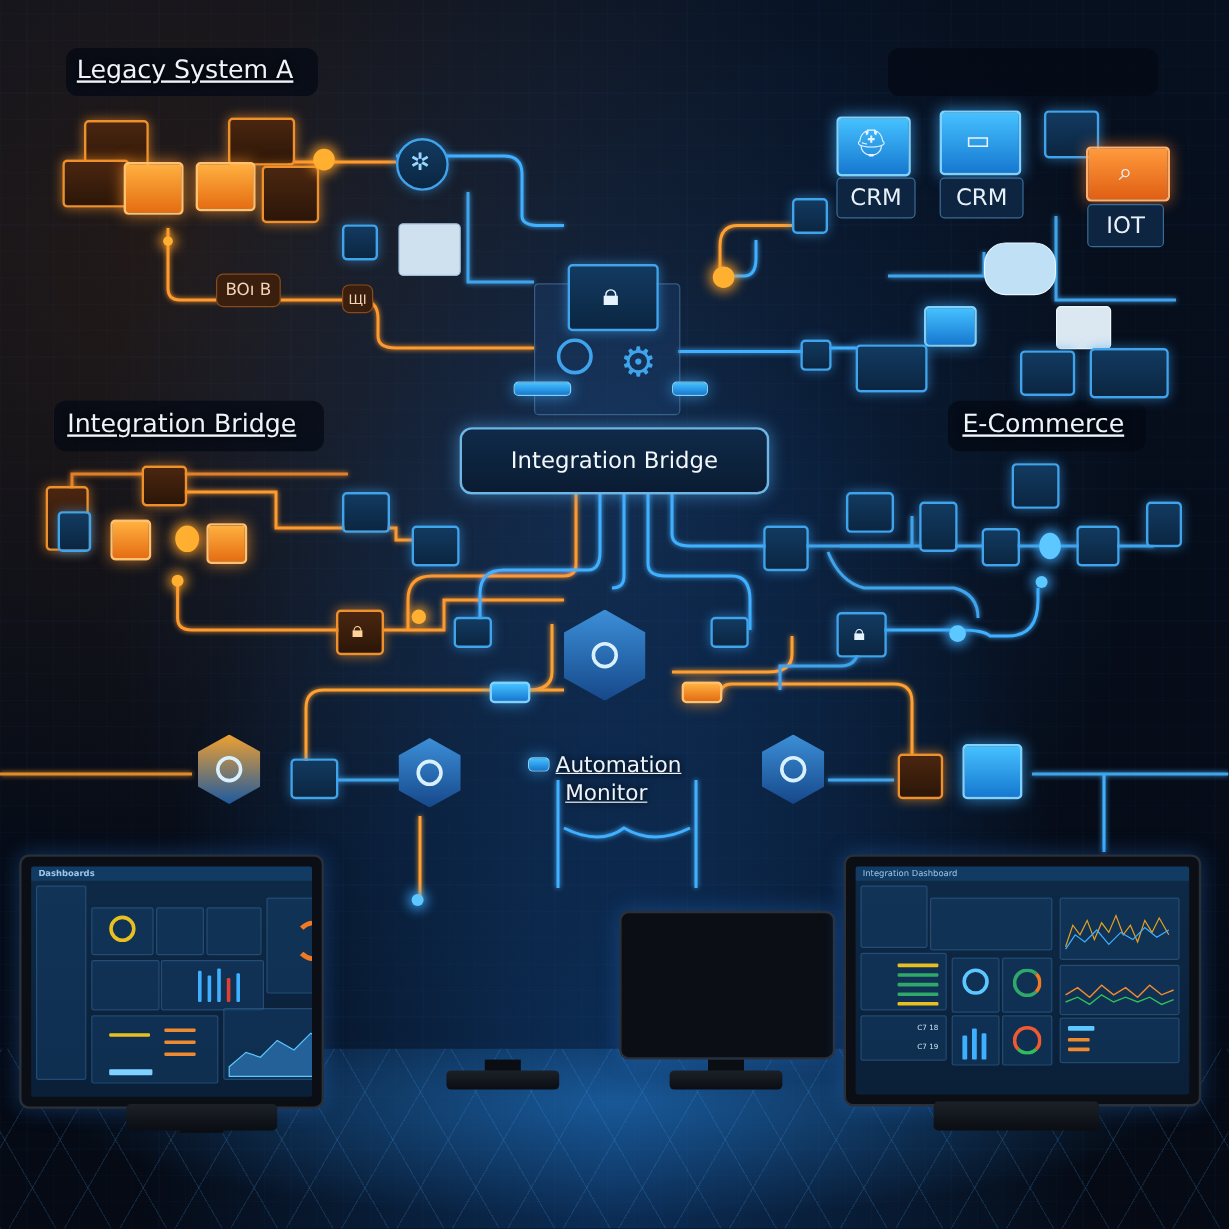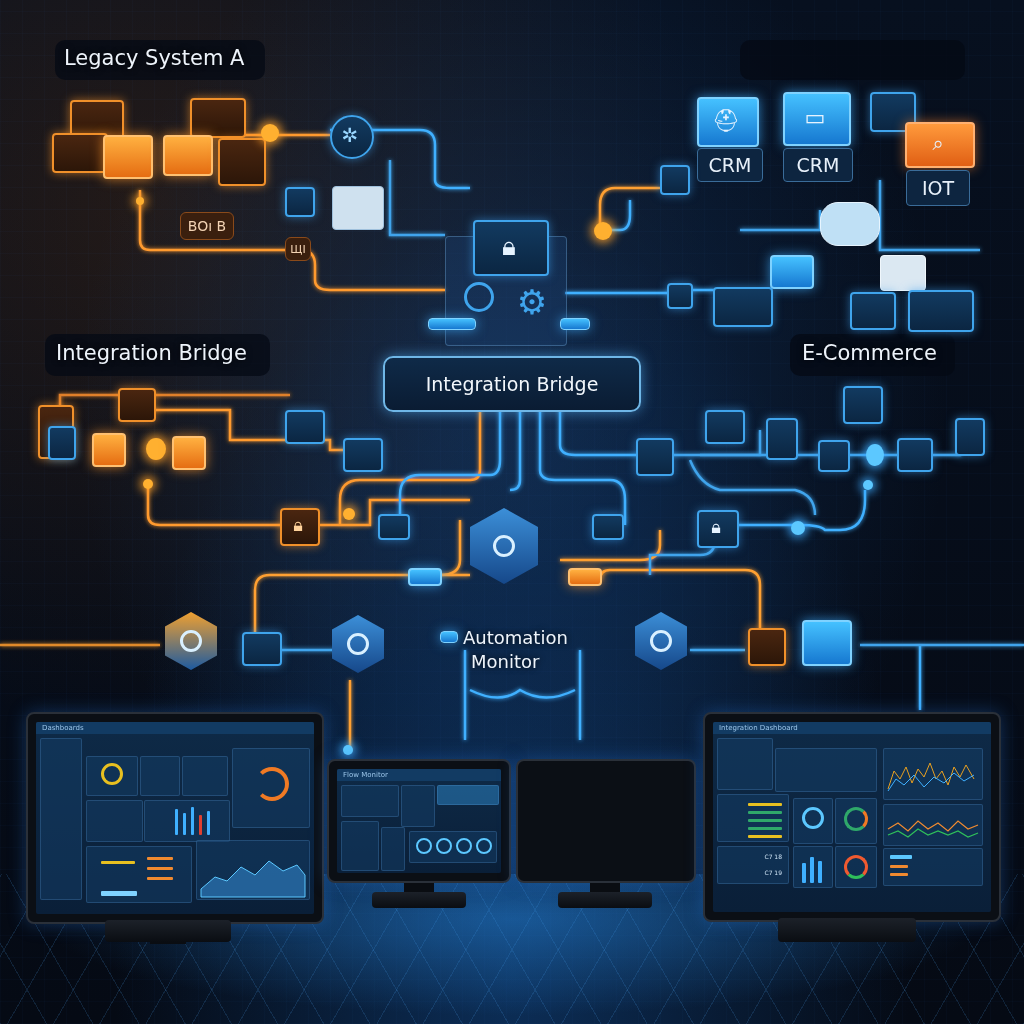--- a/index.html
+++ b/index.html
@@ -8,21 +8,21 @@
     background:
       radial-gradient(ellipse at 50% 40%, rgba(20,60,110,0.55) 0%, rgba(5,11,22,0) 60%),
       radial-gradient(ellipse at 15% 20%, rgba(120,60,10,0.25) 0%, rgba(5,11,22,0) 45%),
       radial-gradient(ellipse at 50% 95%, rgba(20,90,170,0.45) 0%, rgba(5,11,22,0) 55%),
       linear-gradient(#07101f, #050a14); }
   .grid-bg { position:absolute; inset:0; opacity:0.35;
     background-image:
       repeating-linear-gradient(0deg, rgba(60,120,200,0.10) 0 1px, transparent 1px 22px),
       repeating-linear-gradient(90deg, rgba(60,120,200,0.10) 0 1px, transparent 1px 22px); }
   svg.wires { position:absolute; left:0; top:0; }
-  .label { position:absolute; color:#eef4fb; white-space:nowrap; text-shadow:0 0 6px rgba(0,0,0,0.9); }
+  .label { position:absolute; color:#eef4fb; white-space:nowrap; text-shadow:0 0 6px rgba(0,0,0,0.9);text-decoration:underline; }
   .label.big { font-size:21px; }
   .label-bg { position:absolute; background:rgba(4,10,20,0.75); border-radius:10px; }
   .bridge-box { position:absolute; left:383px; top:356px; width:254px; height:52px; border:2px solid #6fb6e6; border-radius:10px;
     background:linear-gradient(#0f2a48,#0a1c33); box-shadow:0 0 14px rgba(80,170,240,0.6); display:flex; align-items:center; justify-content:center;
     color:#f2f7fc; font-size:19px; }
   .pill { position:absolute; border:1.5px solid #3a6c99; background:#0d2540; color:#e8f1fa; font-size:19px; display:flex; align-items:center; justify-content:center; border-radius:4px; }
   .orange-pill { position:absolute; background:#3a1f0e; border:1px solid #8a4a1a; color:#f3d3b4; font-size:14px; display:flex; align-items:center; justify-content:center; border-radius:6px; }
   .tile { position:absolute; border-radius:4px; }
   .o-tile { background:linear-gradient(#4a2610,#2c1608); border:2px solid #f0902a; box-shadow:0 0 10px rgba(255,150,40,0.6); }
   .o-solid { background:linear-gradient(#ffb040,#e56d12); border:2px solid #ffc070; box-shadow:0 0 12px rgba(255,150,40,0.7); }
@@ -130,21 +130,21 @@
   <div class="label" style="left:463px;top:627px;font-size:18px;">Automation</div>
   <div class="label" style="left:471px;top:651px;font-size:18px;">Monitor</div>
   <div class="tile b-solid" style="left:440px;top:631px;width:16px;height:10px;border-width:1px;"></div>
 
   <div class="tile o-tile" style="left:70px;top:100px;width:50px;height:40px;"></div>
   <div class="tile o-tile" style="left:190px;top:98px;width:52px;height:36px;"></div>
   <div class="tile o-tile" style="left:52px;top:133px;width:52px;height:36px;"></div>
   <div class="tile o-solid" style="left:103px;top:135px;width:46px;height:40px;"></div>
   <div class="tile o-solid" style="left:163px;top:135px;width:46px;height:37px;"></div>
   <div class="tile o-tile" style="left:218px;top:138px;width:44px;height:44px;"></div>
-  <div class="orange-pill" style="left:180px;top:212px;width:52px;height:26px;">BOı B</div>
+  <div class="orange-pill" style="left:180px;top:228px;width:52px;height:26px;">BOı B</div>
   <div class="orange-pill" style="left:285px;top:237px;width:24px;height:22px;font-size:11px;">ЩI</div>
   <div class="dot o" style="left:261px;top:124px;width:18px;height:18px;"></div>
   <div class="dot o" style="left:136px;top:197px;width:8px;height:8px;"></div>
   <div class="tile b-tile" style="left:330px;top:115px;width:40px;height:40px;border-radius:50%;"></div>
   <div class="icon-glyph" style="left:330px;top:115px;width:40px;height:40px;font-size:20px;color:#9ad7ff;">✲</div>
   <div class="tile b-tile" style="left:285px;top:187px;width:26px;height:26px;"></div>
   <div class="tile" style="left:332px;top:186px;width:50px;height:42px;background:#cfe1ef;border:1px solid #9fc0dc;"></div>
 
   <div class="tile" style="left:445px;top:236px;width:120px;height:108px;background:rgba(30,70,120,0.35);border:1px solid rgba(120,180,230,0.35);"></div>
   <div class="tile b-tile" style="left:473px;top:220px;width:72px;height:52px;"></div>
@@ -217,21 +217,21 @@
   <div class="tile b-tile" style="left:378px;top:514px;width:28px;height:22px;"></div>
   <div class="tile b-tile" style="left:592px;top:514px;width:28px;height:22px;"></div>
   <div class="tile b-solid" style="left:408px;top:568px;width:30px;height:14px;"></div>
   <div class="tile o-solid" style="left:568px;top:568px;width:30px;height:14px;"></div>
   <div class="tile b-tile" style="left:242px;top:632px;width:36px;height:30px;"></div>
   <div class="tile o-tile" style="left:748px;top:628px;width:34px;height:34px;"></div>
   <div class="tile b-solid" style="left:802px;top:620px;width:46px;height:42px;"></div>
   <div class="dot o" style="left:343px;top:508px;width:12px;height:12px;"></div>
   <div class="dot b" style="left:343px;top:745px;width:10px;height:10px;"></div>
 
-  <div class="monitor" style="left:26px;top:712px;width:298px;height:212px;">
+  <div class="monitor" style="left:16px;top:712px;width:254px;height:212px;font-weight:bold;">
     <div class="bezel"></div>
     <div class="screen">
       <div class="topbar">
           <span>Dashboards</span>
         </div>
       <div class="panel" style="left:4px;top:16px;width:40px;height:160px;"></div>
       <div class="panel" style="left:50px;top:34px;width:50px;height:38px;">
         <div class="ring" style="left:14px;top:6px;width:22px;height:22px;border:3px solid #e8c020;"></div>
       </div>
       <div class="panel" style="left:104px;top:34px;width:38px;height:38px;"></div>
@@ -257,39 +257,20 @@
       <div class="panel" style="left:160px;top:118px;width:112px;height:58px;">
         <svg width="112" height="58">
             <path d="M4 48 L18 36 L30 40 L44 26 L58 34 L72 20 L86 30 L100 24 L108 34 V56 H4 Z" fill="rgba(60,160,240,0.45)" stroke="#5cc8ff" stroke-width="1"></path>
           </svg>
       </div>
     </div>
   </div>
   <div class="neck" style="left:150px;top:924px;width:36px;height:20px;"></div>
   <div class="foot" style="left:105px;top:920px;width:126px;height:22px;"></div>
 
-  <div class="monitor" style="left:327px;top:759px;width:184px;height:124px;">
-    <div class="bezel"></div>
-    <div class="screen">
-      <div class="topbar">
-          <span>Flow Monitor</span>
-        </div>
-      <div class="panel" style="left:4px;top:16px;width:56px;height:30px;"></div>
-      <div class="panel" style="left:64px;top:16px;width:32px;height:40px;"></div>
-      <div class="panel" style="left:100px;top:16px;width:60px;height:18px;background:rgba(40,120,180,0.6);"></div>
-      <div class="panel" style="left:4px;top:52px;width:36px;height:48px;"></div>
-      <div class="panel" style="left:44px;top:58px;width:22px;height:42px;"></div>
-      <div class="panel" style="left:72px;top:62px;width:86px;height:30px;">
-        <div class="ring" style="left:6px;top:6px;width:16px;height:16px;border:2px solid #5cc8ff;"></div>
-        <div class="ring" style="left:26px;top:6px;width:16px;height:16px;border:2px solid #5cc8ff;"></div>
-        <div class="ring" style="left:46px;top:6px;width:16px;height:16px;border:2px solid #5cc8ff;"></div>
-        <div class="ring" style="left:66px;top:6px;width:16px;height:16px;border:2px solid #5cc8ff;"></div>
-      </div>
-    </div>
-  </div>
   <div class="neck" style="left:404px;top:883px;width:30px;height:14px;"></div>
   <div class="foot" style="left:372px;top:892px;width:94px;height:16px;"></div>
 
   <div class="monitor" style="left:516px;top:759px;width:180px;height:124px;">
     <div class="bezel"></div>
   </div>
   <div class="neck" style="left:590px;top:883px;width:30px;height:14px;"></div>
   <div class="foot" style="left:558px;top:892px;width:94px;height:16px;"></div>
 
   <div class="monitor" style="left:703px;top:712px;width:298px;height:210px;">

